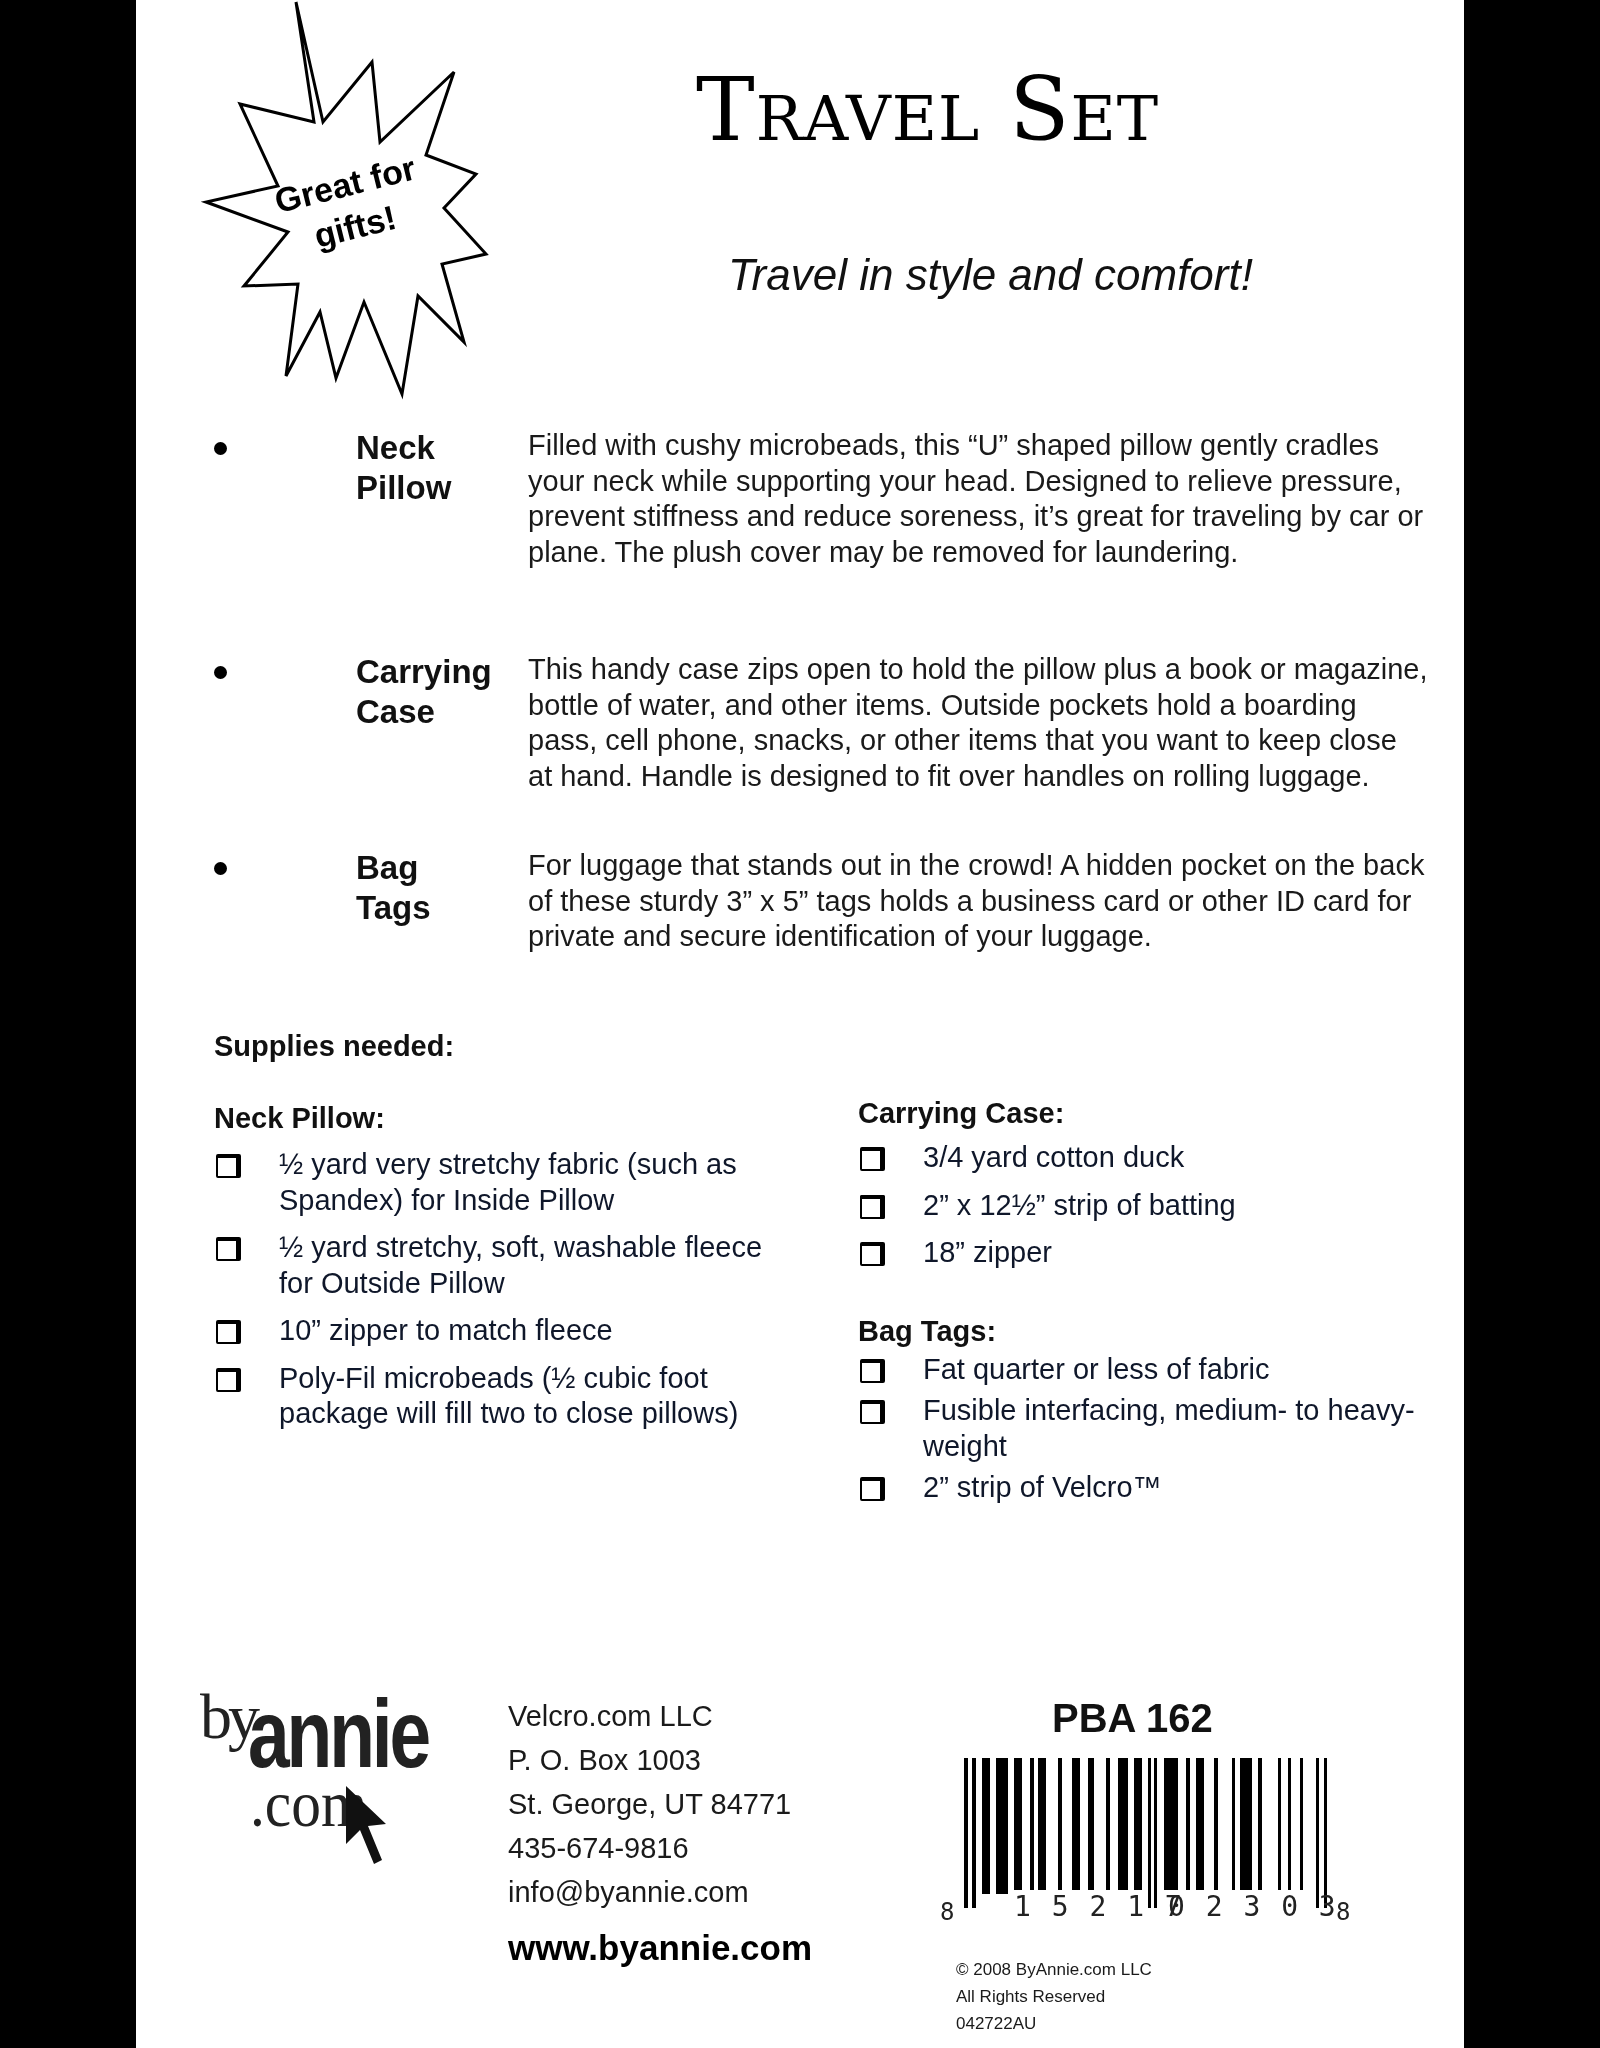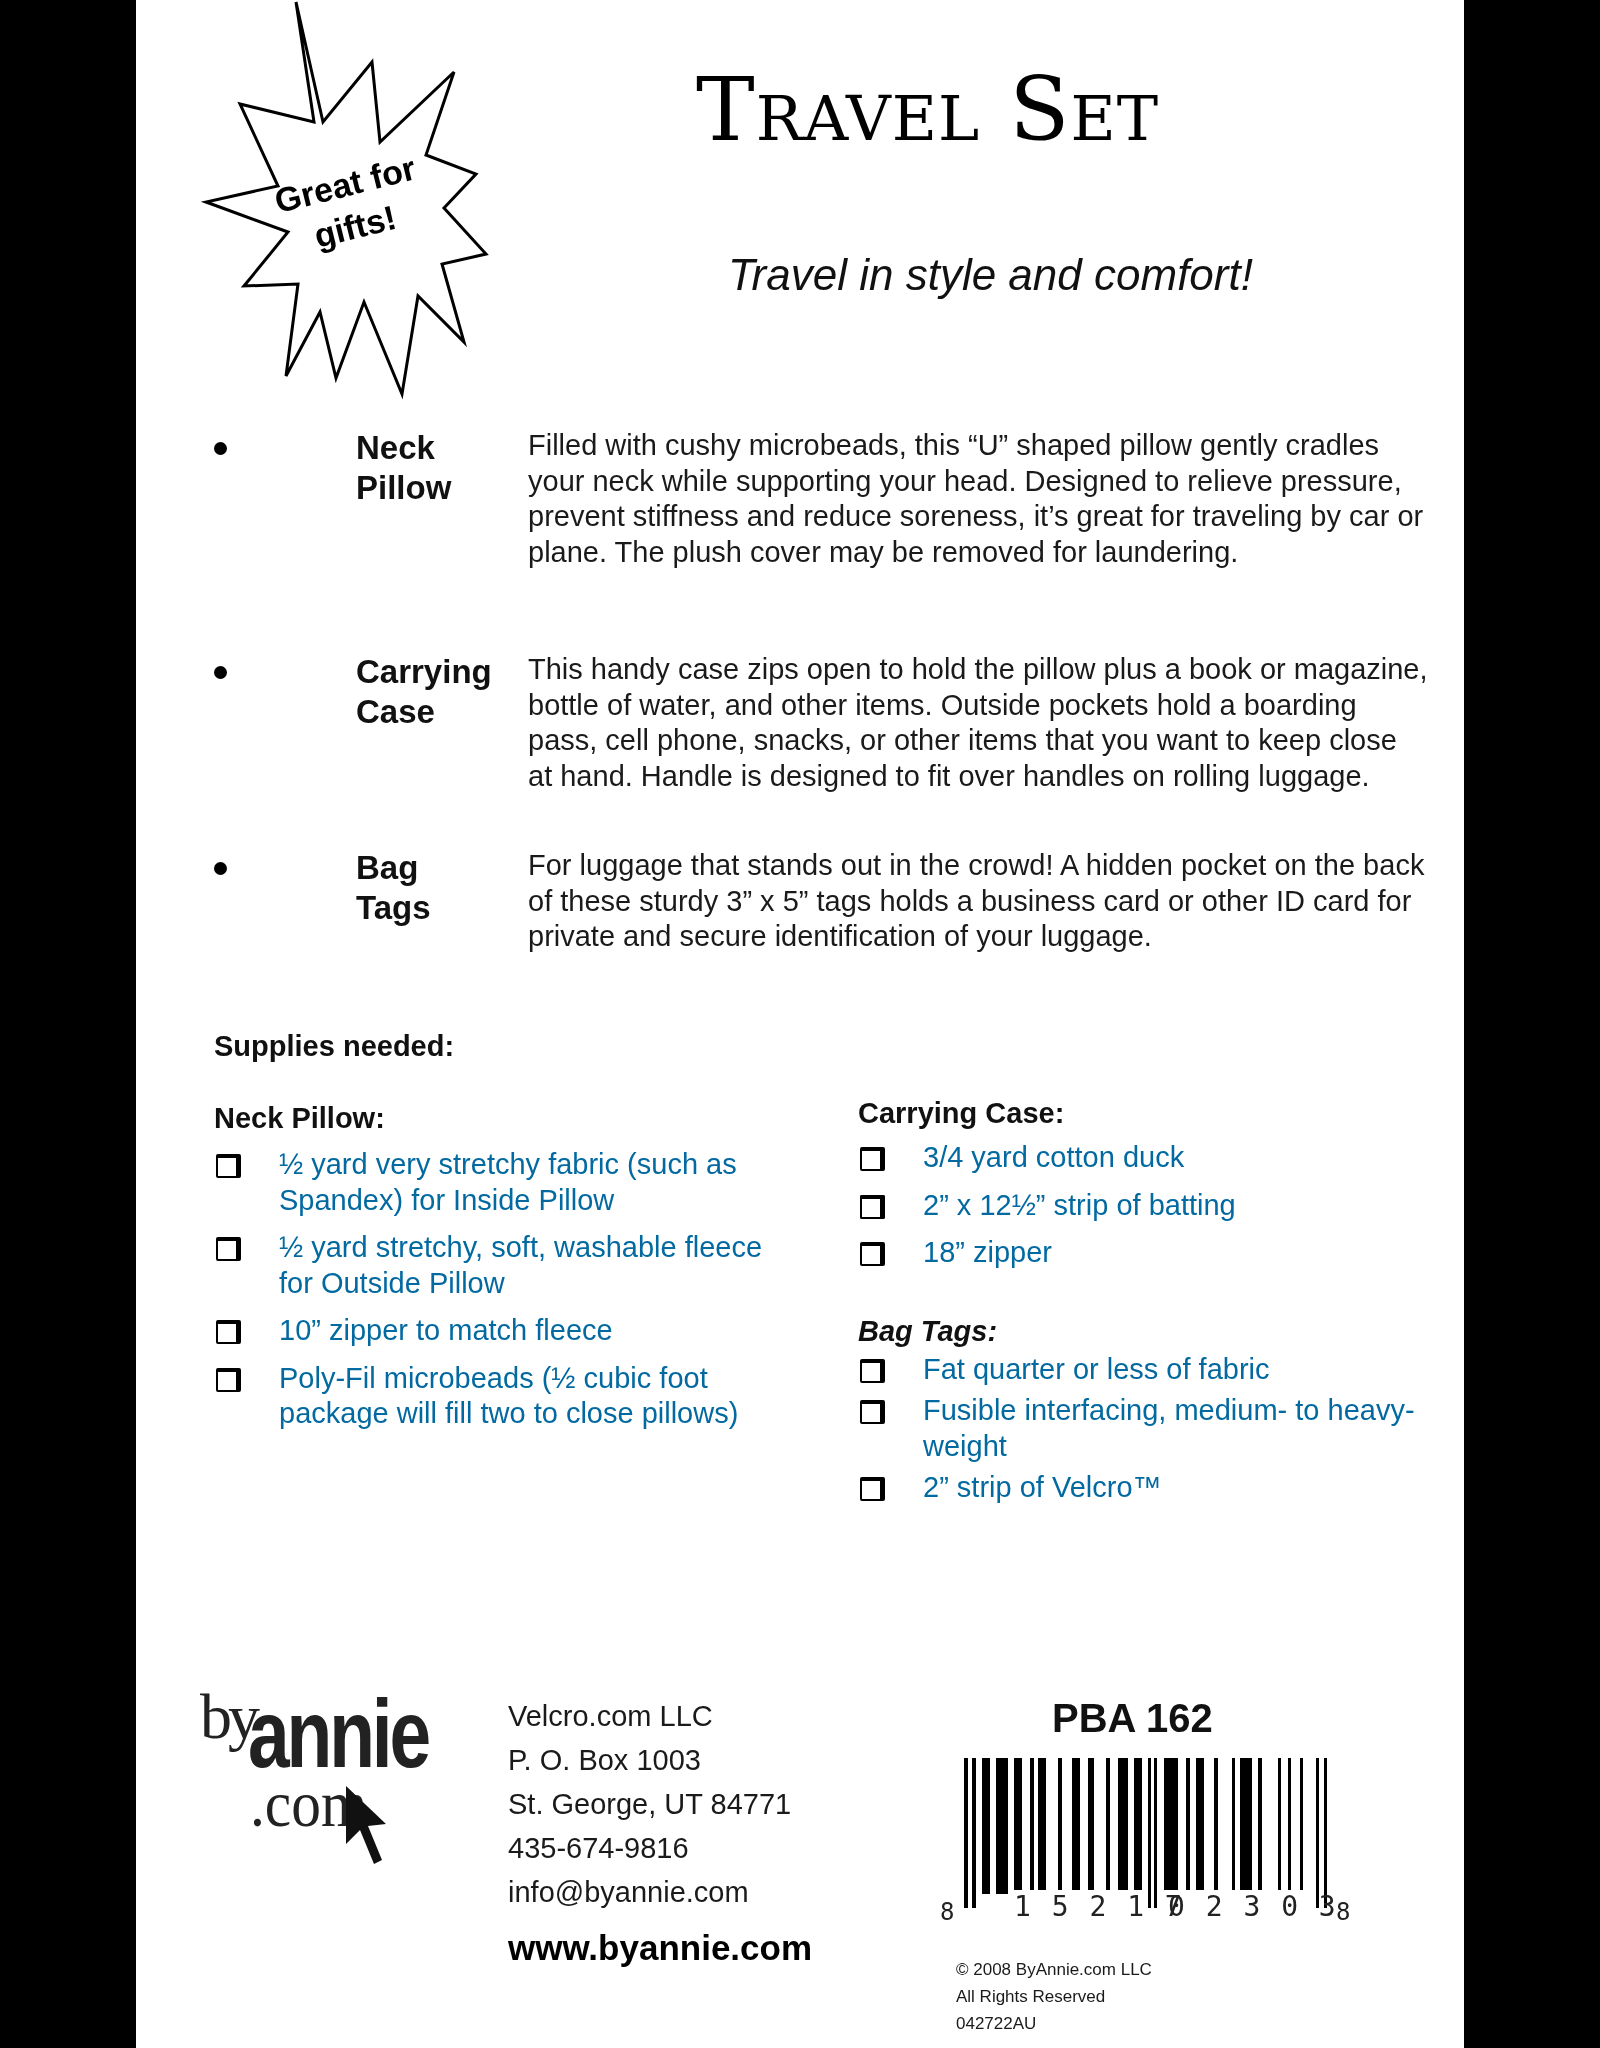--- a/index.html
+++ b/index.html
@@ -23,21 +23,21 @@
     .subtitle {
       left: 592px; top: 250px; font-style: italic; font-size: 44px; color: #111;
     }
     .bullet-row { left: 78px; width: 1200px; }
     .bullet-dot { position: absolute; left: 0; top: 14px; width: 13px; height: 13px; border-radius: 50%; background: #000; }
     .bullet-label { position: absolute; left: 142px; top: 0; font-weight: bold; font-size: 33px; line-height: 40px; width: 160px; }
     .bullet-text { position: absolute; left: 314px; top: 0; font-size: 29px; line-height: 35.5px; width: 900px; color: #1a1a1a; }
     .supplies-head { left: 78px; top: 1030px; font-weight: bold; font-size: 29px; }
     .col-head { font-weight: bold; font-size: 29px; }
     .check-list { list-style: none; margin: 0; padding: 0; }
-    .check-item { position: relative; padding-left: 65px; font-size: 29px; line-height: 35.5px; margin-bottom: 12px; color: #0369a1; }
+    .check-item { position: relative; padding-left: 65px; font-size: 29px; line-height: 35.5px; margin-bottom: 12px; color: #0f172a; }
     .check-box {
       position: absolute; left: 2px; top: 7px; width: 18px; height: 18px;
       border: 2.5px solid #000; border-right-width: 5px; border-top-width: 4px; border-radius: 2px;
     }
     .col-left { left: 78px; top: 1102px; width: 560px; }
     .col-right { left: 722px; top: 1097px; width: 560px; }
     .logo { left: 64px; top: 1680px; width: 240px; height: 180px; }
     .logo .by { position: absolute; left: 0; top: 0; font-family: "Liberation Serif", serif; font-size: 64px; letter-spacing: -4px; color: #222; }
     .logo .annie { position: absolute; left: 48px; top: 6px; font-family: "Liberation Sans", sans-serif; font-weight: bold; font-size: 96px; letter-spacing: -4px; color: #222; transform: scaleX(0.78); transform-origin: left; line-height: 1; }
     .logo .com { position: absolute; left: 50px; top: 86px; font-family: "Liberation Serif", serif; font-size: 66px; color: #222; transform: scaleX(0.9); transform-origin: left; }
@@ -105,21 +105,21 @@
   </div>
 
   <div class="abs col-right">
     <div class="col-head" style="margin-bottom:10px;">Carrying Case:</div>
     <ul class="check-list">
       <li class="check-item"><span class="check-box"></span><span>3/4 yard cotton duck</span></li>
       <li class="check-item"><span class="check-box"></span></li>
       <li class="check-item"><span class="check-box"></span><span>2” x 12½” strip of batting</span></li>
       <li class="check-item"><span class="check-box"></span><span>18” zipper</span></li>
     </ul>
-    <div class="col-head" style="margin-top:44px; margin-bottom:4px;font-style:italic;">Bag Tags:</div>
+    <div class="col-head" style="margin-top:44px; margin-bottom:4px;">Bag Tags:</div>
     <ul class="check-list">
       <li class="check-item" style="margin-bottom:6px;"><span class="check-box"></span><span>Fat quarter or less of fabric</span></li>
       <li class="check-item" style="margin-bottom:6px;"><span class="check-box"></span><span>Fusible interfacing, medium- to heavy-weight</span></li>
       <li class="check-item" style="margin-bottom:18px;"><span class="check-box"></span><span>2” strip of Velcro™</span></li>
     </ul>
   </div>
 
   <div class="abs logo">
     <span class="by">by</span>
     <span class="annie">annie</span>

